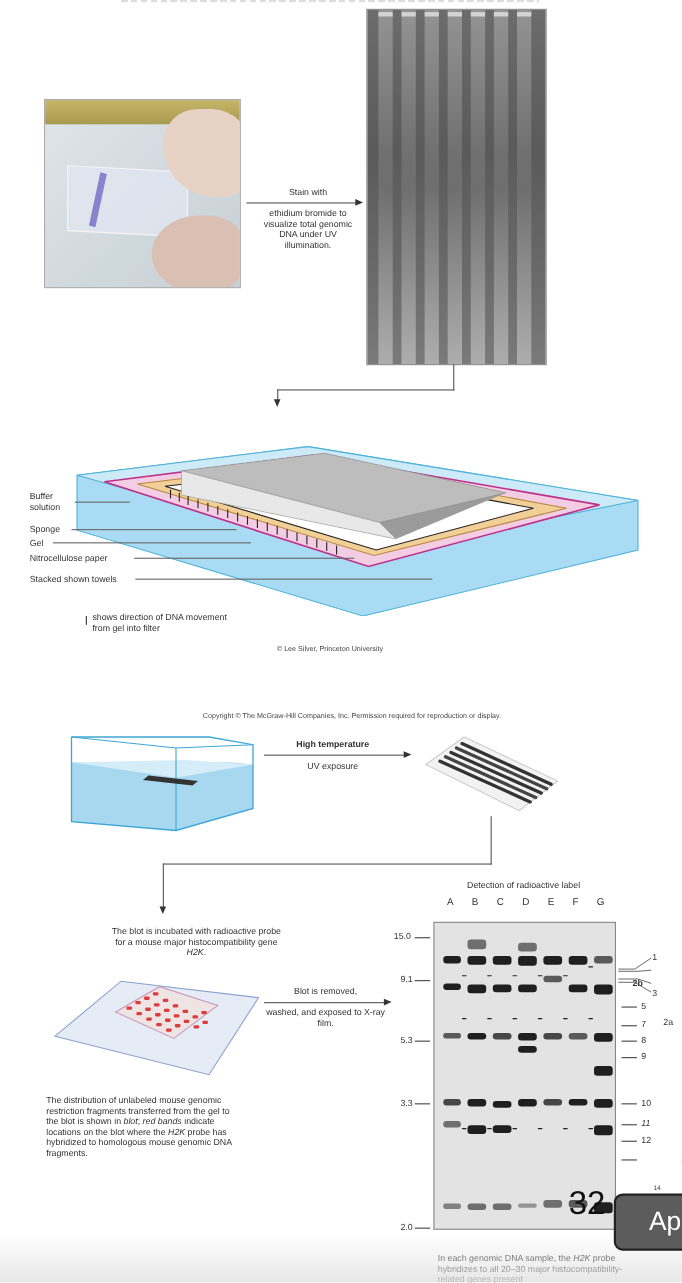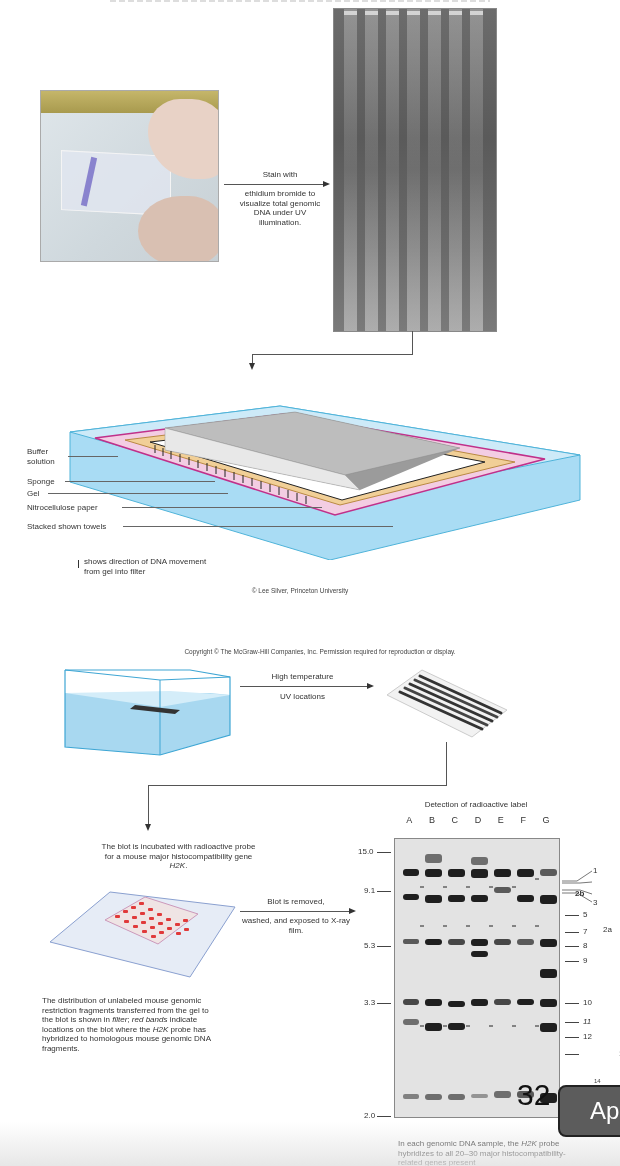--- a/index.html
+++ b/index.html
@@ -120,24 +120,24 @@
 <svg class="abs" style="left:60px;top:665px;" width="175" height="95" viewBox="0 0 175 95">
   <polygon points="5,28 40,28 150,28 170,30 170,70 100,90 5,82" fill="#a8d8f0"></polygon>
   <polygon points="5,28 110,26 170,30 100,42" fill="#d4edf9"></polygon>
   <polyline points="5,5 130,5 170,12 170,70 100,90 5,82 5,5" fill="none" stroke="#3ea6d4" stroke-width="1.2"></polyline>
   <line x1="100" y1="15" x2="100" y2="90" stroke="#3ea6d4" stroke-width="1"></line>
   <line x1="5" y1="5" x2="100" y2="15" stroke="#3ea6d4" stroke-width="1"></line>
   <line x1="100" y1="15" x2="170" y2="12" stroke="#3ea6d4" stroke-width="1"></line>
   <polygon points="75,40 120,45 115,49 70,44" fill="#333"></polygon>
 </svg>
 
-<div class="abs small center" style="left:240px;top:672px;width:125px;">High temperature</div>
+<div class="abs small center" style="left:240px;top:672px;width:125px;font-weight:bold;">High temperature</div>
 <div class="abs arrow-line" style="left:240px;top:686px;width:128px;"></div>
 <div class="abs arrow-head" style="left:367px;top:683px;"></div>
-<div class="abs small center" style="left:240px;top:692px;width:125px;">UV locations</div>
+<div class="abs small center" style="left:240px;top:692px;width:125px;">UV exposure</div>
 
 <svg class="abs" style="left:382px;top:665px;" width="130" height="75" viewBox="0 0 130 75">
   <polygon points="5,30 40,5 125,45 90,72" fill="#f2f2f2" stroke="#ccc"></polygon>
   <g stroke-width="3" stroke-linecap="round">
     <line x1="18" y1="27" x2="100" y2="64" stroke="#333"></line>
     <line x1="23" y1="23" x2="105" y2="60" stroke="#444"></line>
     <line x1="28" y1="19" x2="110" y2="56" stroke="#333"></line>
     <line x1="33" y1="15" x2="115" y2="52" stroke="#444"></line>
     <line x1="38" y1="11" x2="119" y2="48" stroke="#333"></line>
   </g>
@@ -178,21 +178,21 @@
       <rect x="136" y="50" width="5" height="3" rx="1"></rect>
       <rect x="144" y="46" width="5" height="3" rx="1"></rect>
   </g>
 </svg>
 
 <div class="abs small center" style="left:240px;top:897px;width:112px;">Blot is removed,</div>
 <div class="abs arrow-line" style="left:240px;top:911px;width:110px;"></div>
 <div class="abs arrow-head" style="left:349px;top:908px;"></div>
 <div class="abs small center" style="left:240px;top:916px;width:112px;">washed, and exposed to X-ray film.</div>
 
-<div class="abs small" style="left:42px;top:996px;width:175px;"><span>The distribution of unlabeled mouse genomic restriction fragments transferred from the gel to the blot is shown in </span><i>filter</i><span>; </span><i>red bands</i><span> indicate locations on the blot where the </span><i>H2K</i><span> probe has hybridized to homologous mouse genomic DNA fragments.</span></div>
+<div class="abs small" style="left:42px;top:996px;width:175px;"><span>The distribution of unlabeled mouse genomic restriction fragments transferred from the gel to the blot is shown in </span><i>blot</i><span>; </span><i>red bands</i><span> indicate locations on the blot where the </span><i>H2K</i><span> probe has hybridized to homologous mouse genomic DNA fragments.</span></div>
 
 <div class="abs small center" style="left:394px;top:800px;width:164px;">Detection of radioactive label</div>
 <div class="abs" style="left:398px;top:815px;width:160px;display:flex;justify-content:space-around;font-size:9px;color:#333;">
   <span>A</span>
   <span>B</span>
   <span>C</span>
   <span>D</span>
   <span>E</span>
   <span>F</span>
   <span>G</span>

